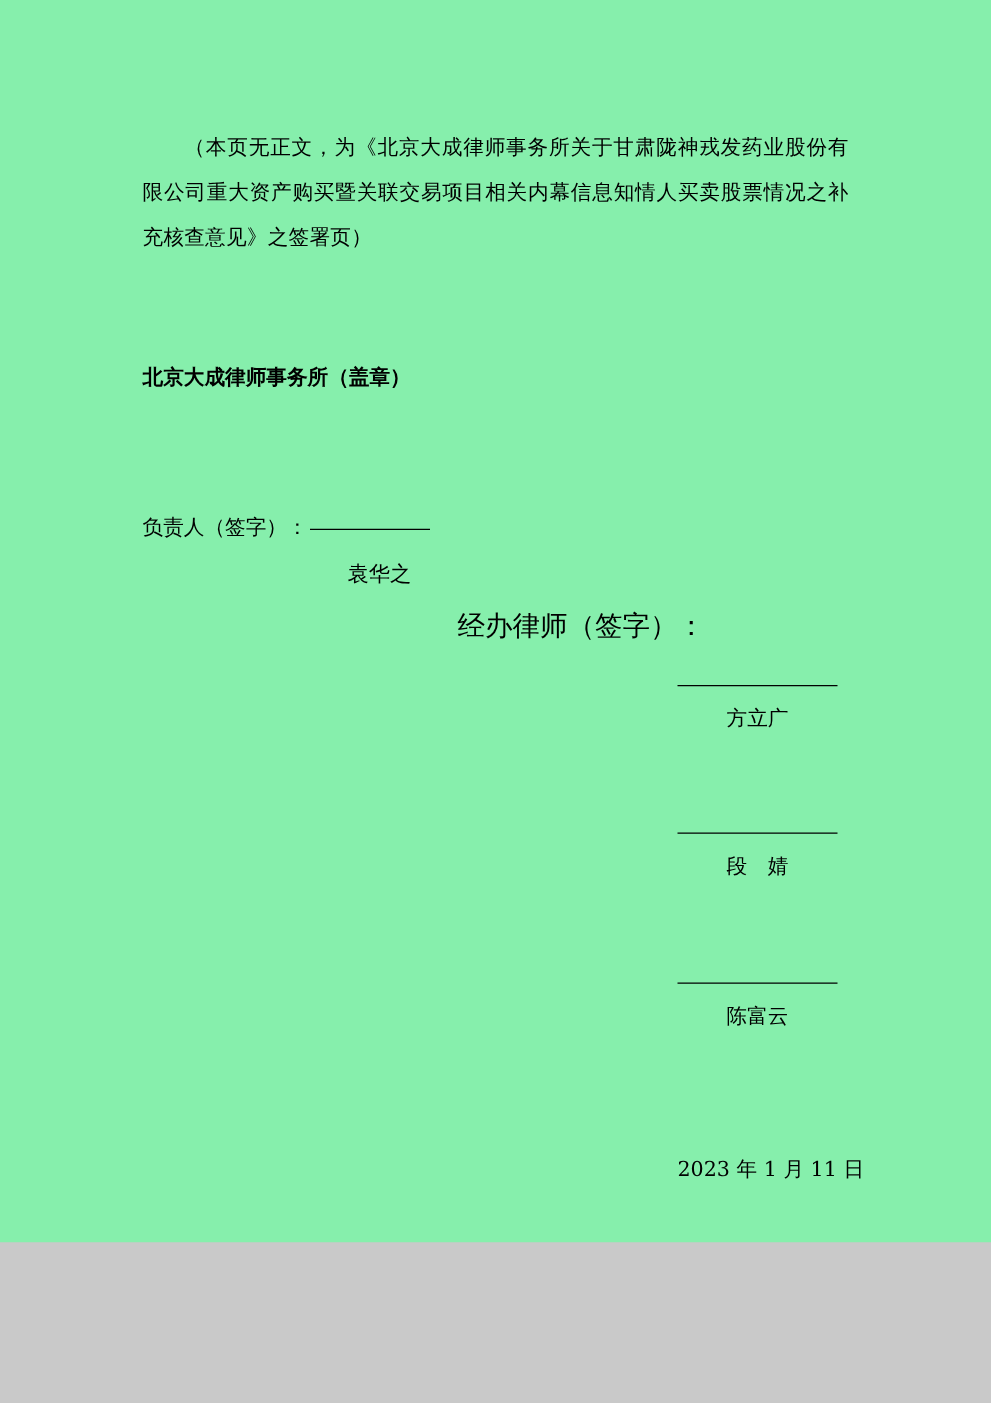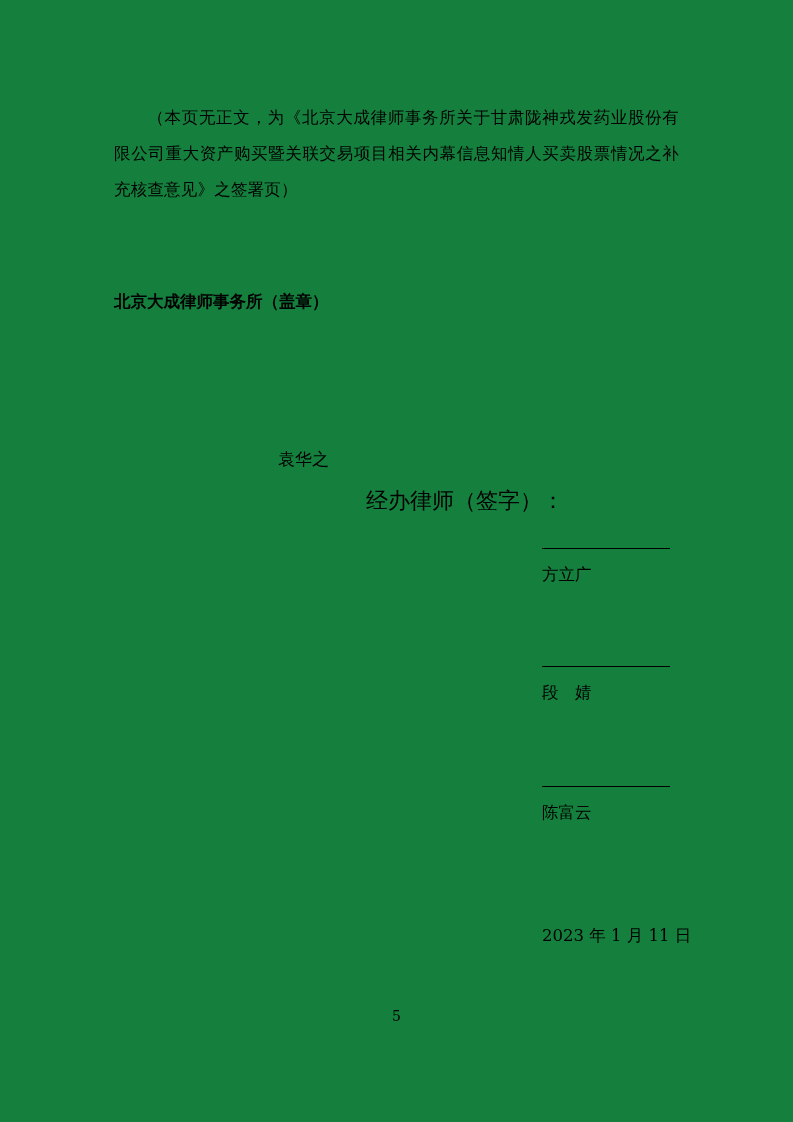--- a/index.html
+++ b/index.html
@@ -3,22 +3,22 @@
 <meta charset="utf-8">
 <style>
   html, body {
     margin: 0;
     padding: 0;
     background: #c9c9c9;
   }
   .page {
     position: relative;
     width: 793px;
-    height: 1122px;
-    background: #15803d;
+    height: 994px;
+    background: #86efac;
     margin: 0 auto;
     overflow: hidden;
     font-family: "DejaVu Serif", "Liberation Serif", serif;
     color: #000000;
     box-sizing: border-box;
   }
   .content {
     position: absolute;
     left: 114px;
     top: 0;
@@ -94,21 +94,21 @@
     left: 428px;
     width: 128px;
     border-bottom: 1.4px solid #000;
     top: 0;
   }
   .sig .name {
     position: absolute;
     top: 16px;
     left: 428px;
     width: 128px;
-    text-align: left;
+    text-align: center;
     font-size: 16.5px;
   }
 
   .sig1 { top: 548px; }
   .sig2 { top: 666px; }
   .sig3 { top: 786px; }
 
   .date-line {
     position: absolute;
     top: 925px;
@@ -133,20 +133,23 @@
 
 <div class="page">
   <div class="content">
 
     <div class="block-intro">
       <div class="para"><span class="indent"></span><span>（本页无正文，为《北京大成律师事务所关于甘肃陇神戎发药业股份有限公司重大资产购买暨关联交易项目相关内幕信息知情人买卖股票情况之补充核查意见》之签署页）</span></div>
     </div>
 
     <div class="firm-line">北京大成律师事务所（盖章）</div>
 
+    <div class="resp-line">
+      <span>负责人（签字）：</span><span class="resp-rule"></span>
+    </div>
 
     <div class="resp-name">袁华之</div>
 
     <div class="lawyer-label">经办律师（签字）：</div>
 
     <div class="sig sig1">
       <div class="rule"></div>
       <div class="name">方立广</div>
     </div>
 

